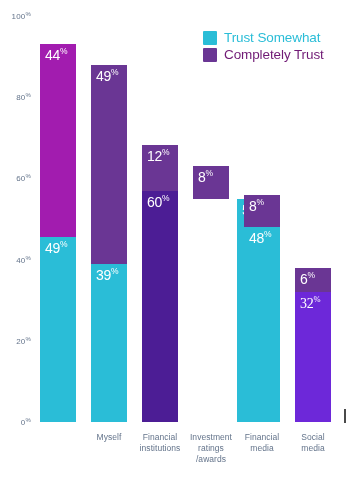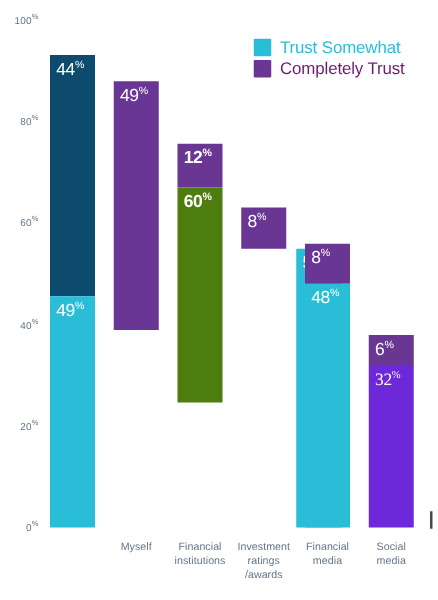--- a/index.html
+++ b/index.html
@@ -109,40 +109,43 @@
       <div class="ytick" style="top: 422px;"><span>0</span><span class="pct">%</span></div>
       <div class="ytick" style="top: 340.8px;"><span>20</span><span class="pct">%</span></div>
       <div class="ytick" style="top: 259.6px;"><span>40</span><span class="pct">%</span></div>
       <div class="ytick" style="top: 178.4px;"><span>60</span><span class="pct">%</span></div>
       <div class="ytick" style="top: 97.2px;"><span>80</span><span class="pct">%</span></div>
       <div class="ytick" style="top: 16px;"><span>100</span><span class="pct">%</span></div>
     </div>
 
   <div class="plot">
       <div class="bar" style="left: 40px; top: 44.42px; height: 377.58px;">
-        <div class="seg" style="background: #0c4a6e; height: 208px;">
+        <div class="seg" style="background: #a21caf; height: 208px;">
           <span class="seg-label"><span>44</span><span class="pct">%</span></span>
         </div>
         <div class="seg" style="background: rgb(42, 189, 215); height: 198.94px;">
           <span class="seg-label"><span>49</span><span class="pct">%</span></span>
         </div>
       </div>
       <div class="bar" style="left: 91px; top: 64.72px; height: 357.28px;">
         <div class="seg" style="background: rgb(106, 54, 148); height: 198.94px;">
           <span class="seg-label"><span>49</span><span class="pct">%</span></span>
         </div>
+        <div class="seg" style="background: rgb(42, 189, 215); height: 158.34px;">
+          <span class="seg-label"><span>39</span><span class="pct">%</span></span>
+        </div>
       </div>
       <div class="catlabel" style="left: 78px;">
         <div>Myself</div>
       </div>
-      <div class="bar" style="left: 142px; top: 115px; height: 207px; font-weight: bold;">
+      <div class="bar" style="left: 142px; top: 145px; height: 277px;">
         <div class="seg" style="background: rgb(106, 54, 148); height: 48.72px;">
           <span class="seg-label"><span>12</span><span class="pct">%</span></span>
         </div>
-        <div class="seg" style="background: #4d7c0f; height: 243.6px;">
+        <div class="seg" style="background: #4c1d95; height: 243.6px;">
           <span class="seg-label"><span>60</span><span class="pct">%</span></span>
         </div>
       </div>
       <div class="catlabel" style="left: 129px;">
         <div>Financial</div>
         <div>institutions</div>
       </div>
       <div class="bar" style="left: 193px; top: 166.22px; height: 255.78px;">
         <div class="seg" style="background: rgb(106, 54, 148); height: 32.48px;">
           <span class="seg-label"><span>8</span><span class="pct">%</span></span>

